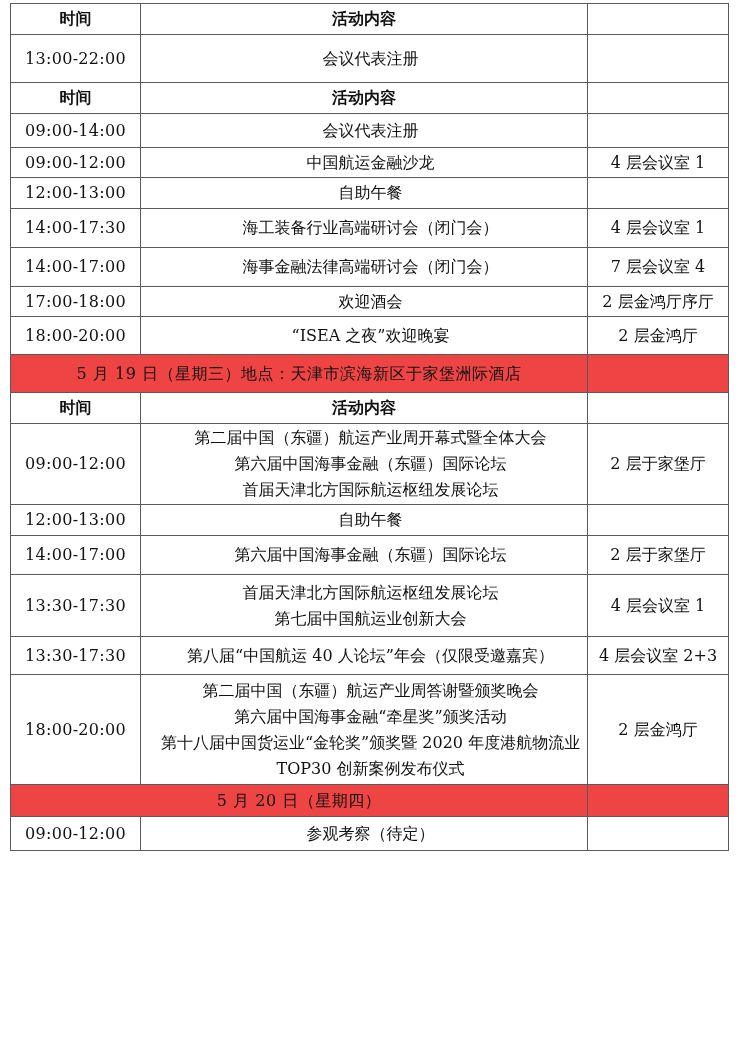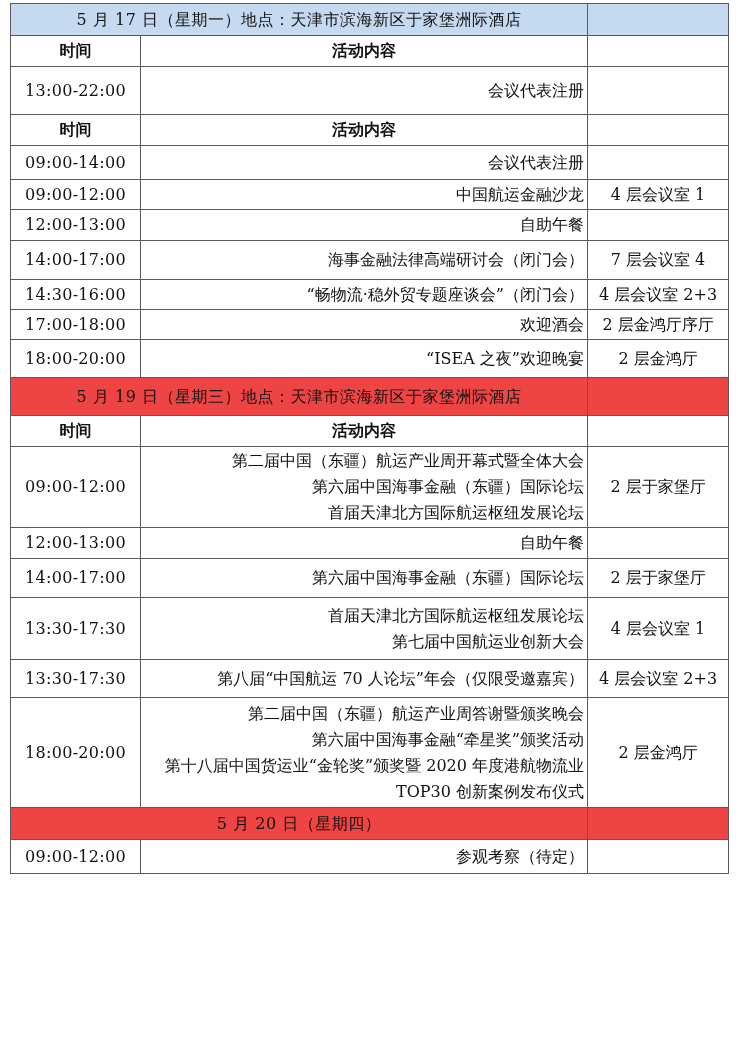--- a/index.html
+++ b/index.html
@@ -6,38 +6,34 @@
   body { width:752px; height:1039px; position:relative; overflow:hidden;
          font-family:"DejaVu Serif","Liberation Serif",serif; color:#111; }
   table { position:absolute; left:10px; top:3px; width:718px; border-collapse:collapse; table-layout:fixed; }
   td { border:1.5px solid #5a5a5a; font-size:16px; line-height:26px; padding:0 3px; vertical-align:middle; }
   col.c1 { width:130px; } col.c2 { width:447px; } col.c3 { width:141px; }
   .day td { background:#c5d9f1; height:31px; }
   .day.dark td { background:#ef4444; }
   .day .title { text-align:center; letter-spacing:0.5px; }
   .hdr td { height:30px; font-family:Liberation Sans, sans-serif; font-weight:bold; text-align:center; }
   .time { text-align:center; letter-spacing:0.3px; }
-  .act { text-align:right; white-space:pre-line;padding-left:16px; }
+  .act { text-align:center; white-space:pre-line;padding-left:16px; }
   .venue { text-align:center;margin-top:24px; }
 </style>
 </head>
 <body>
 
 <table>
   <colgroup>
       <col class="c1">
       <col class="c2">
       <col class="c3">
     </colgroup>
   <tbody>
 
-    <tr class="day">
-      <td colspan="2" class="title">5 月 17 日（星期一）地点：天津市滨海新区于家堡洲际酒店</td>
-      <td></td>
-    </tr>
     <tr class="hdr">
       <td>时间</td>
       <td>活动内容</td>
       <td></td>
     </tr>
     <tr style="height:48px">
       <td class="time">13:00-22:00</td>
       <td class="act">会议代表注册</td>
       <td class="venue"></td>
     </tr>
@@ -56,28 +52,28 @@
       <td class="time">09:00-12:00</td>
       <td class="act">中国航运金融沙龙</td>
       <td class="venue">4 层会议室 1</td>
     </tr>
     <tr style="height:31px">
       <td class="time">12:00-13:00</td>
       <td class="act">自助午餐</td>
       <td class="venue"></td>
     </tr>
     <tr style="height:39px">
+      <td class="time">14:00-17:30</td>
+      <td class="act">海工装备行业高端研讨会（闭门会）</td>
+      <td class="venue">4 层会议室 1</td>
+    </tr>
+    <tr style="height:39px">
       <td class="time">14:00-17:00</td>
       <td class="act">海事金融法律高端研讨会（闭门会）</td>
       <td class="venue">7 层会议室 4</td>
-    </tr>
-    <tr style="height:30px">
-      <td class="time">14:30-16:00</td>
-      <td class="act">“畅物流·稳外贸专题座谈会”（闭门会）</td>
-      <td class="venue">4 层会议室 2+3</td>
     </tr>
     <tr style="height:30px">
       <td class="time">17:00-18:00</td>
       <td class="act">欢迎酒会</td>
       <td class="venue">2 层金鸿厅序厅</td>
     </tr>
     <tr style="height:38px">
       <td class="time">18:00-20:00</td>
       <td class="act">“ISEA 之夜”欢迎晚宴</td>
       <td class="venue">2 层金鸿厅</td>
@@ -110,21 +106,21 @@
       <td class="venue">2 层于家堡厅</td>
     </tr>
     <tr style="height:62px">
       <td class="time">13:30-17:30</td>
       <td class="act">首届天津北方国际航运枢纽发展论坛
 第七届中国航运业创新大会</td>
       <td class="venue">4 层会议室 1</td>
     </tr>
     <tr style="height:38px">
       <td class="time">13:30-17:30</td>
-      <td class="act">第八届“中国航运 70 人论坛”年会（仅限受邀嘉宾）</td>
+      <td class="act">第八届“中国航运 40 人论坛”年会（仅限受邀嘉宾）</td>
       <td class="venue">4 层会议室 2+3</td>
     </tr>
     <tr style="height:110px">
       <td class="time">18:00-20:00</td>
       <td class="act">第二届中国（东疆）航运产业周答谢暨颁奖晚会
 第六届中国海事金融“牵星奖”颁奖活动
 第十八届中国货运业“金轮奖”颁奖暨 2020 年度港航物流业 TOP30 创新案例发布仪式</td>
       <td class="venue">2 层金鸿厅</td>
     </tr>
 

